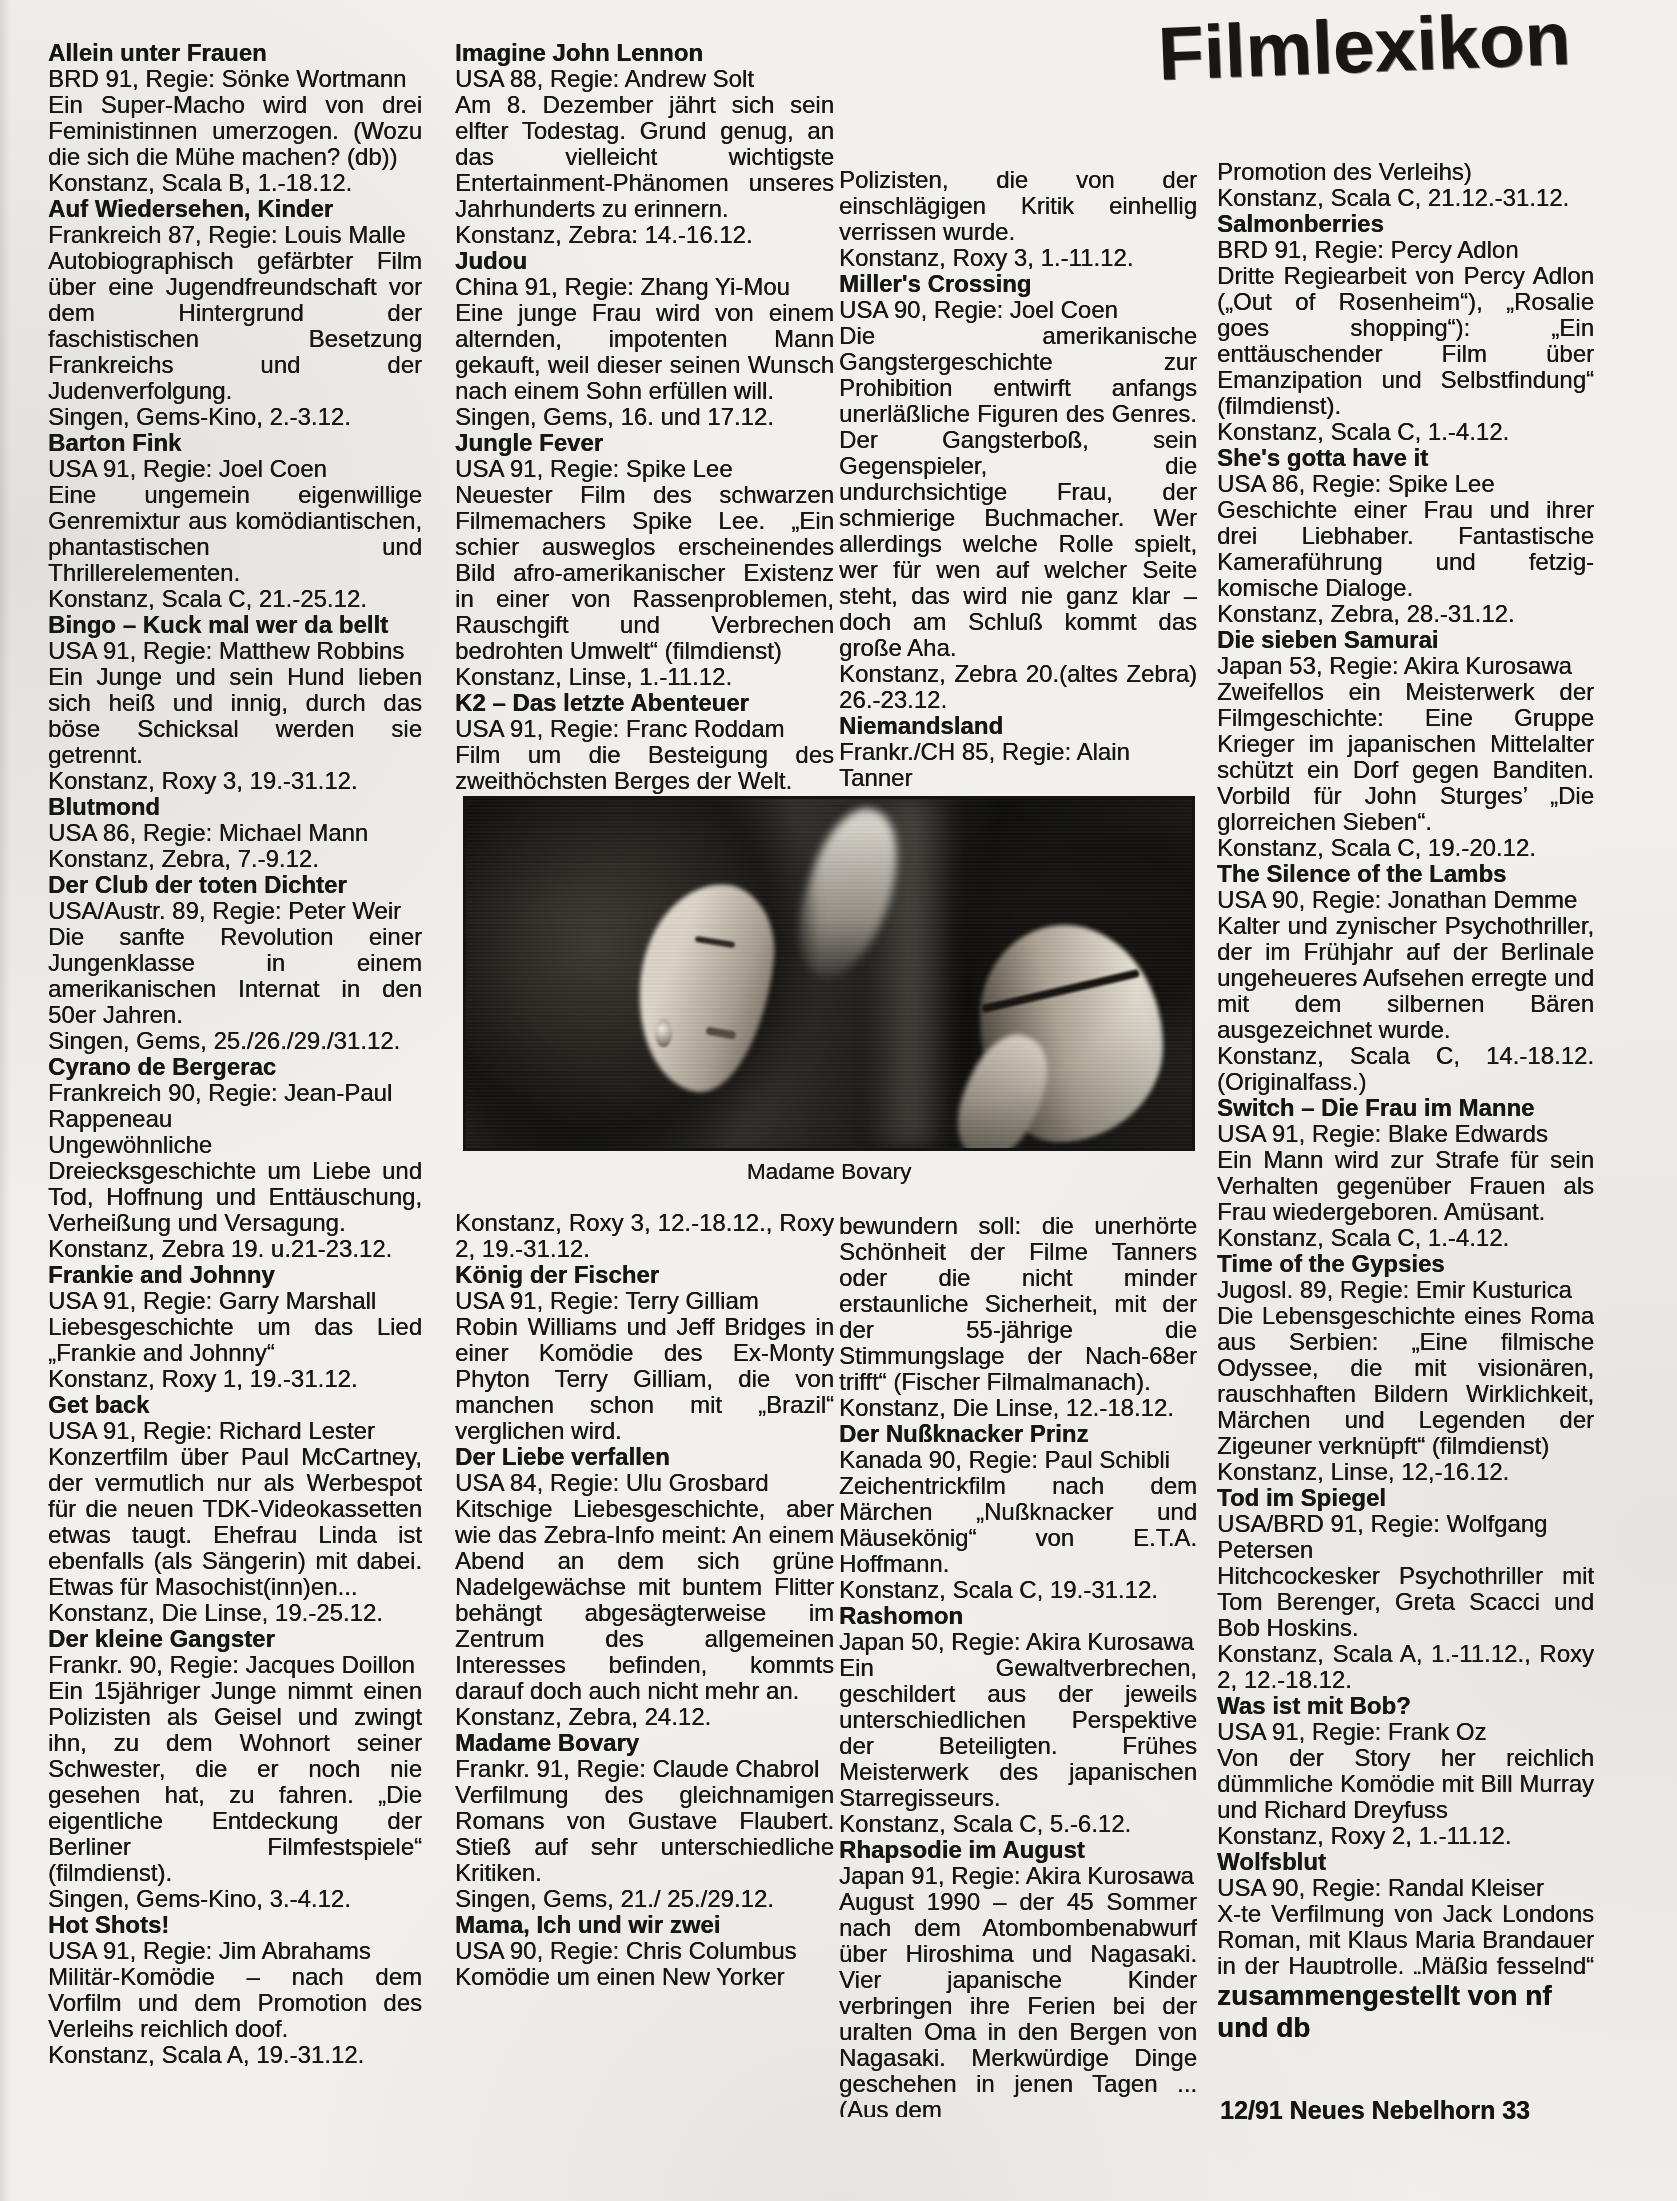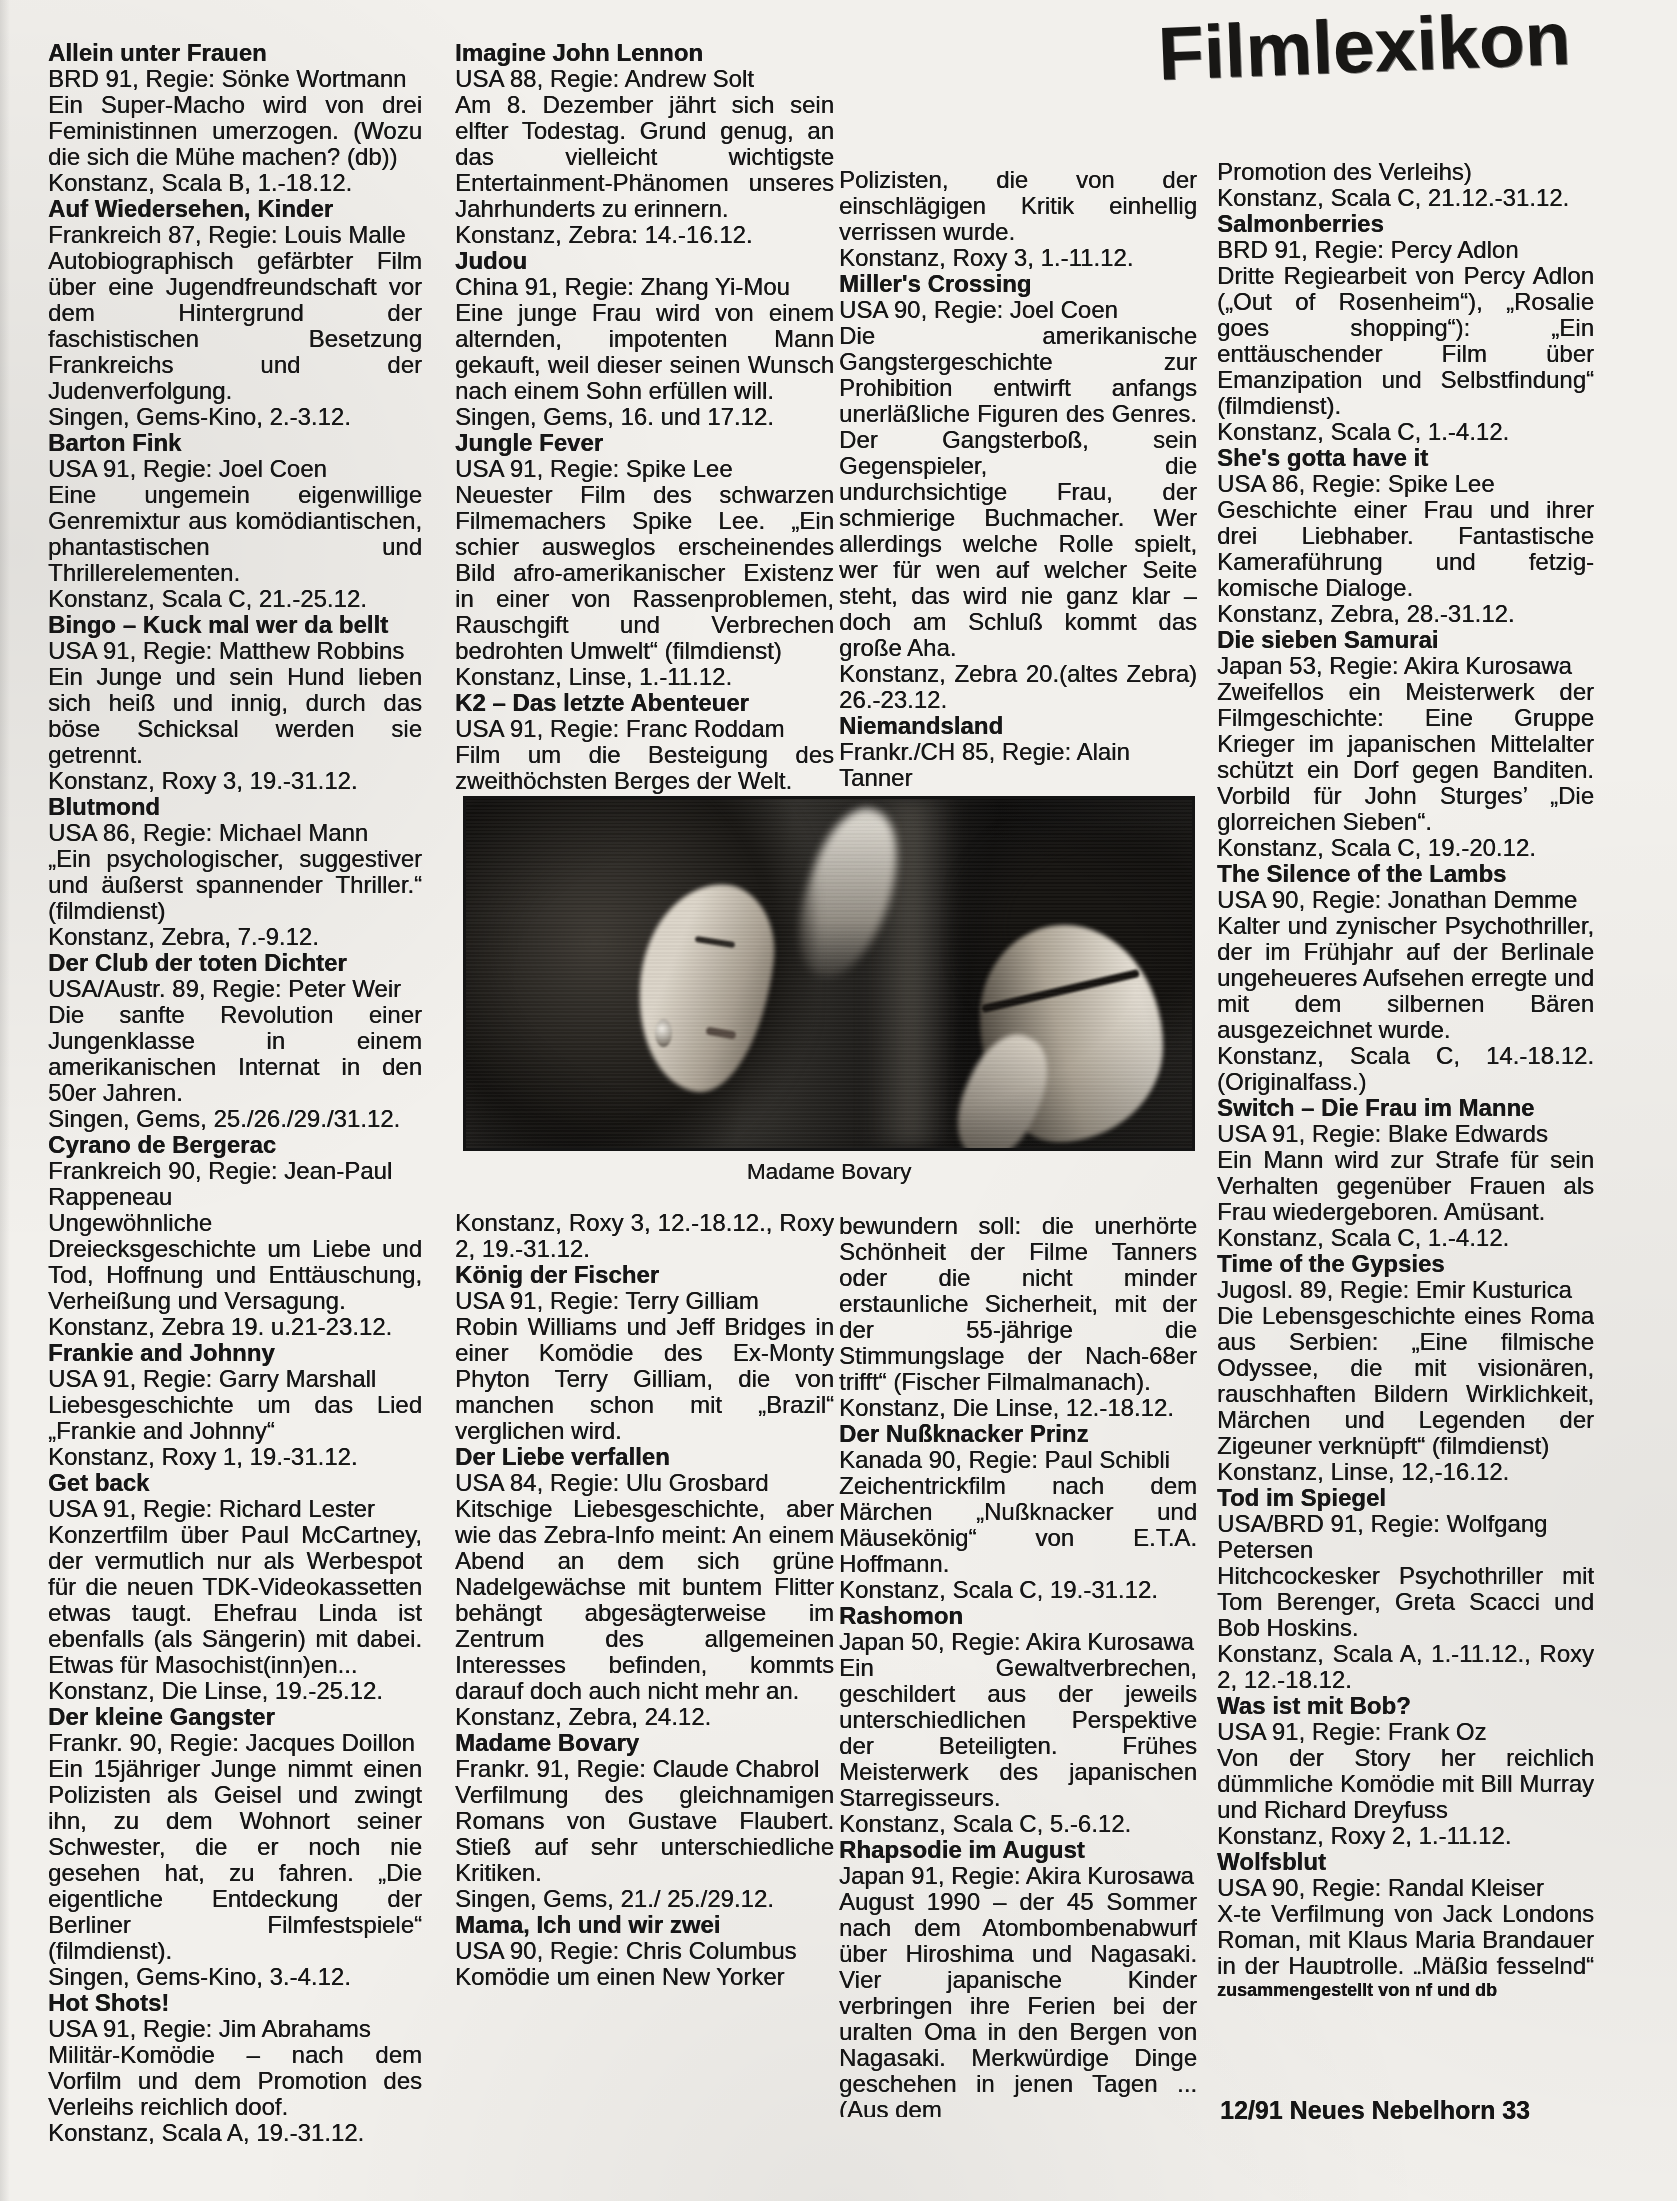--- a/index.html
+++ b/index.html
@@ -32,21 +32,21 @@
   .col-2-bottom{left:455px;top:1210px;width:379px;height:939px;}
   .col-3-top{left:839px;top:167px;width:358px;height:626px;}
   .col-3-bottom{left:839px;top:1213px;width:358px;height:904px;}
   .col-4{left:1217px;top:159px;width:377px;height:1815px;}
   .blk{margin:0;hyphens:manual;}
   .blk.title{font-weight:700;}
   .blk.body{text-align:justify;}
   .blk.venue{text-align:left;}
   .credit-line{
     position:absolute;left:1217px;top:1980px;width:377px;
-    font-weight:700;font-size:18px;color:#141414;
+    font-weight:700;font-size:28px;color:#141414;
     text-shadow:0.3px 0 0 currentColor;
   }
   .page-footer{
     position:absolute;left:1156px;top:2096px;width:438px;
     text-align:center;font-weight:700;font-size:25px;color:#151515;
     text-shadow:0.3px 0 0 currentColor;
   }
   
   .photo-figure{position:absolute;left:463px;top:796px;width:732px;margin:0;}
   .photo-frame{
@@ -115,21 +115,20 @@
     <p class="blk title">Barton Fink</p>
     <p class="blk venue">USA 91, Regie: Joel Coen</p>
     <p class="blk body">Eine ungemein eigenwillige Genremixtur aus komödiantischen, phantastischen und Thrillerelementen.</p>
     <p class="blk venue">Konstanz, Scala C, 21.-25.12.</p>
     <p class="blk title">Bingo – Kuck mal wer da bellt</p>
     <p class="blk venue">USA 91, Regie: Matthew Robbins</p>
     <p class="blk body">Ein Junge und sein Hund lieben sich heiß und innig, durch das böse Schicksal werden sie getrennt.</p>
     <p class="blk venue">Konstanz, Roxy 3, 19.-31.12.</p>
     <p class="blk title">Blutmond</p>
     <p class="blk venue">USA 86, Regie: Michael Mann</p>
-    <p class="blk body">„Ein psychologischer, suggestiver und äußerst spannender Thriller.“ (filmdienst)</p>
     <p class="blk venue">Konstanz, Zebra, 7.-9.12.</p>
     <p class="blk title">Der Club der toten Dichter</p>
     <p class="blk venue">USA/Austr. 89, Regie: Peter Weir</p>
     <p class="blk body">Die sanfte Revolution einer Jungenklasse in einem amerikanischen Internat in den 50er Jahren.</p>
     <p class="blk venue">Singen, Gems, 25./26./29./31.12.</p>
     <p class="blk title">Cyrano de Bergerac</p>
     <p class="blk venue">Frankreich 90, Regie: Jean-Paul Rappeneau</p>
     <p class="blk body">Ungewöhnliche Dreiecksgeschichte um Liebe und Tod, Hoffnung und Enttäuschung, Verheißung und Versagung.</p>
     <p class="blk venue">Konstanz, Zebra 19. u.21-23.12.</p>
     <p class="blk title">Frankie and Johnny</p>

